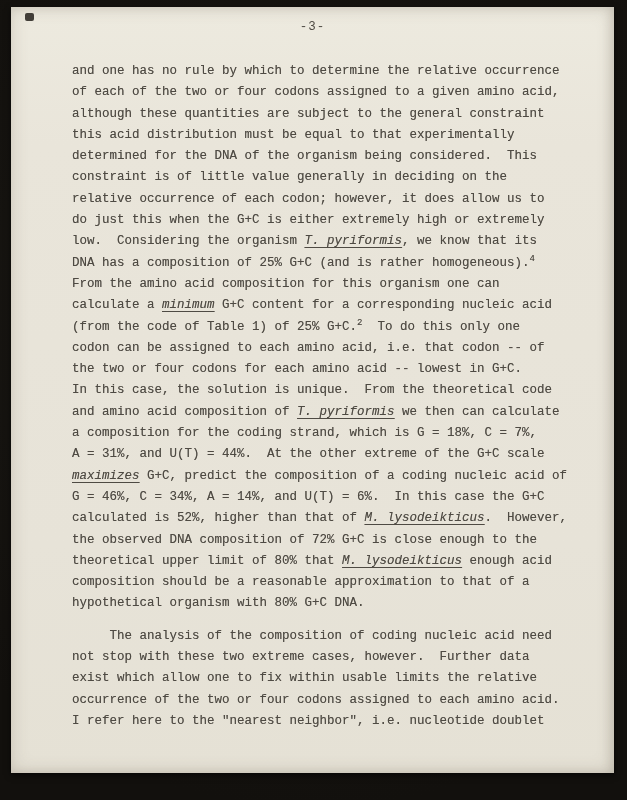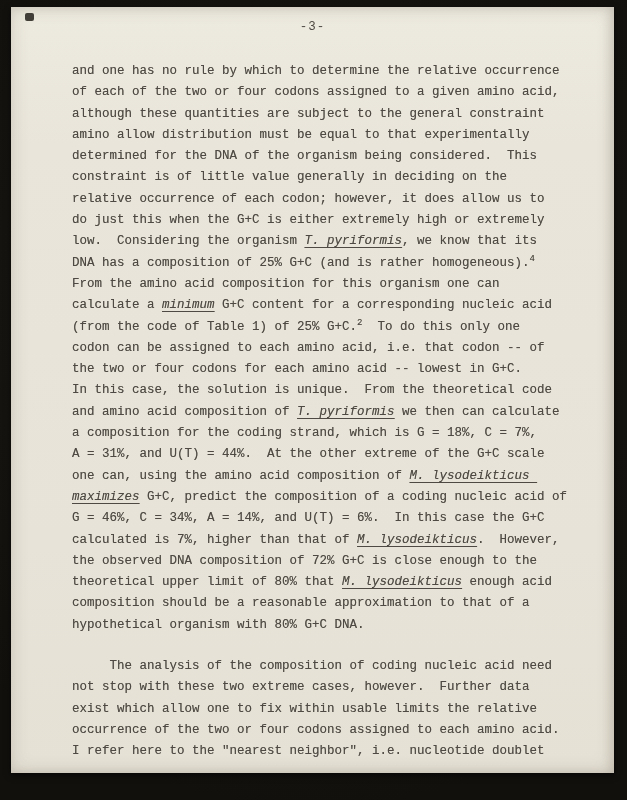--- a/index.html
+++ b/index.html
@@ -54,21 +54,21 @@
     position: absolute;
     left: 61px;
     top: 54px;
     width: 505px;
     color: #4e4a43;
     font-size: 12.5px;
     line-height: 21.3px;
     text-shadow: 0 0 0.6px rgba(78,74,67,0.55);
   }
   .paragraph + .paragraph {
-    margin-top: 20px;
+    margin-top: 11px;
   }
   .line {
     white-space: pre;
   }
   .u {
     text-decoration: underline;
     text-underline-offset: 3px;
     text-decoration-thickness: 1px;
     font-style: italic;
   }
@@ -82,40 +82,39 @@
 <body>
 
 <div class="paper">
   <div class="corner-mark"></div>
   <div class="page-number">-3-</div>
   <div class="text-body">
       <div class="paragraph">
         <div class="line"><span>and one has no rule by which to determine the relative occurrence</span></div>
         <div class="line"><span>of each of the two or four codons assigned to a given amino acid,</span></div>
         <div class="line"><span>although these quantities are subject to the general constraint</span></div>
-        <div class="line"><span>amino allow distribution must be equal to that experimentally</span></div>
+        <div class="line"><span>this acid distribution must be equal to that experimentally</span></div>
         <div class="line"><span>determined for the DNA of the organism being considered.  This</span></div>
         <div class="line"><span>constraint is of little value generally in deciding on the</span></div>
         <div class="line"><span>relative occurrence of each codon; however, it does allow us to</span></div>
         <div class="line"><span>do just this when the G+C is either extremely high or extremely</span></div>
         <div class="line"><span>low.  Considering the organism </span><span class="u">T. pyriformis</span><span>, we know that its</span></div>
         <div class="line"><span>DNA has a composition of 25% G+C (and is rather homogeneous).</span><span class="sup">4</span></div>
         <div class="line"><span>From the amino acid composition for this organism one can</span></div>
         <div class="line"><span>calculate a </span><span class="u">minimum</span><span> G+C content for a corresponding nucleic acid</span></div>
         <div class="line"><span>(from the code of Table 1) of 25% G+C.</span><span class="sup">2</span><span>  To do this only one</span></div>
         <div class="line"><span>codon can be assigned to each amino acid, i.e. that codon -- of</span></div>
         <div class="line"><span>the two or four codons for each amino acid -- lowest in G+C.</span></div>
         <div class="line"><span>In this case, the solution is unique.  From the theoretical code</span></div>
         <div class="line"><span>and amino acid composition of </span><span class="u">T. pyriformis</span><span> we then can calculate</span></div>
         <div class="line"><span>a composition for the coding strand, which is G = 18%, C = 7%,</span></div>
         <div class="line"><span>A = 31%, and U(T) = 44%.  At the other extreme of the G+C scale</span></div>
-        <div class="line"><span>one can, using the amino acid composition of </span><span class="u">M. lysodeikticus </span></div>
         <div class="line"><span class="u">maximizes</span><span> G+C, predict the composition of a coding nucleic acid of</span></div>
         <div class="line"><span>G = 46%, C = 34%, A = 14%, and U(T) = 6%.  In this case the G+C</span></div>
-        <div class="line"><span>calculated is 7%, higher than that of </span><span class="u">M. lysodeikticus</span><span>.  However,</span></div>
+        <div class="line"><span>calculated is 52%, higher than that of </span><span class="u">M. lysodeikticus</span><span>.  However,</span></div>
         <div class="line"><span>the observed DNA composition of 72% G+C is close enough to the</span></div>
         <div class="line"><span>theoretical upper limit of 80% that </span><span class="u">M. lysodeikticus</span><span> enough acid</span></div>
         <div class="line"><span>composition should be a reasonable approximation to that of a</span></div>
         <div class="line"><span>hypothetical organism with 80% G+C DNA.</span></div>
       </div>
       <div class="paragraph">
         <div class="line"><span>     The analysis of the composition of coding nucleic acid need</span></div>
         <div class="line"><span>not stop with these two extreme cases, however.  Further data</span></div>
         <div class="line"><span>exist which allow one to fix within usable limits the relative</span></div>
         <div class="line"><span>occurrence of the two or four codons assigned to each amino acid.</span></div>

